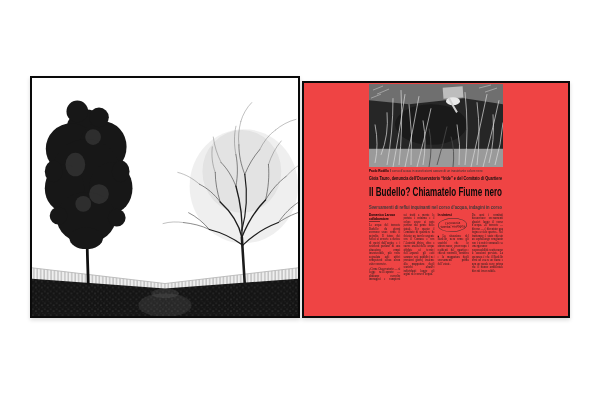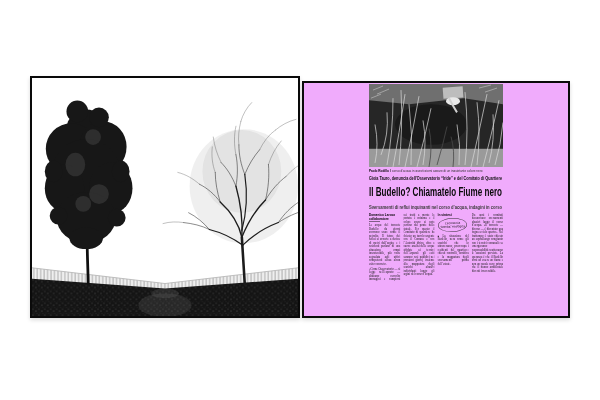--- a/index.html
+++ b/index.html
@@ -1,20 +1,20 @@
 <!DOCTYPE html>
 <html><head>
 <meta charset="utf-8">
 <style>
   html,body{margin:0;padding:0;}
   body{
     width:600px;height:400px;background:#ffffff;position:relative;overflow:hidden;
     font-family:"Liberation Sans",sans-serif;
   }
-  .page{position:absolute;box-sizing:border-box;background:#f0abfc;}
+  .page{position:absolute;box-sizing:border-box;background:#ef4444;}
   .left-photo{
     left:30px;top:76px;width:270px;height:242px;
     border:2px solid #0a0a0a;box-shadow:0 2px 4px rgba(0,0,0,.15);
   }
   .left-photo svg{display:block;width:100%;height:100%;}
   .right-page{
     left:302px;top:81px;width:268px;height:237px;
     border:2px solid #0a0a0a;box-shadow:0 2px 4px rgba(0,0,0,.15);
   }
   .abs{position:absolute;}

